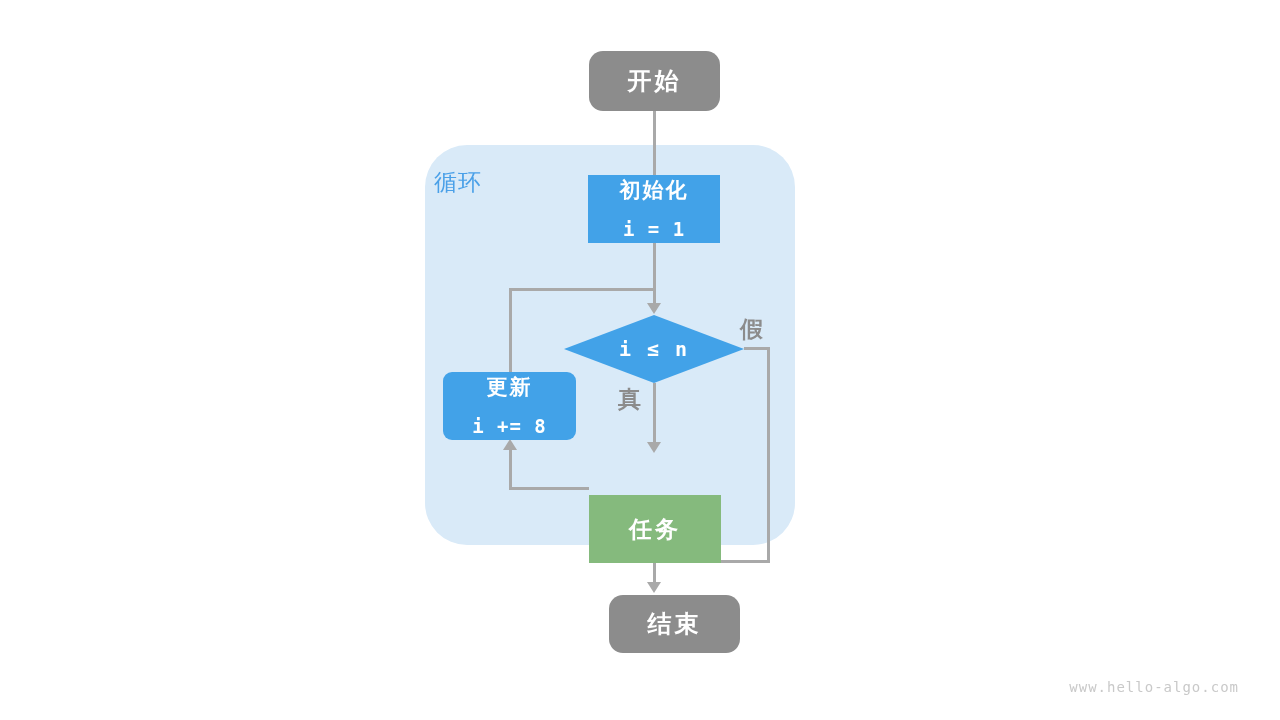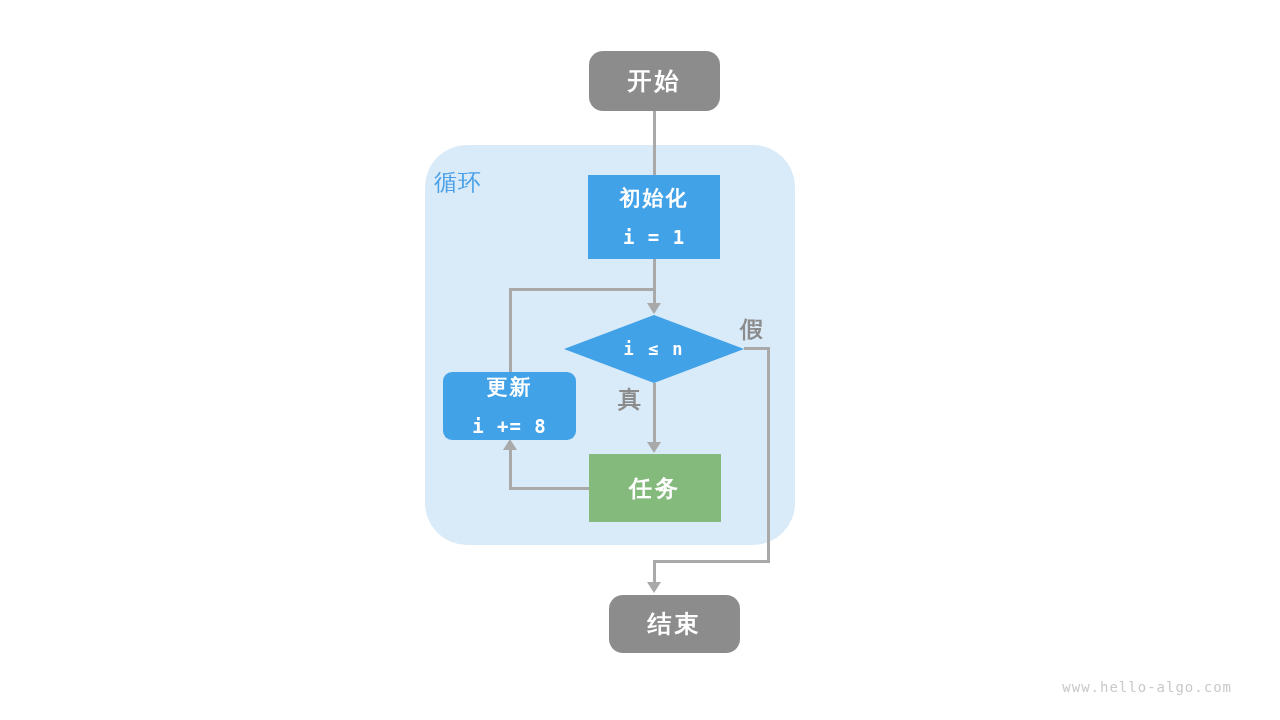--- a/index.html
+++ b/index.html
@@ -61,36 +61,37 @@
     font-family: "DejaVu Sans Mono", monospace;
     font-size: 19px;
     font-weight: 700;
     letter-spacing: 1px;
     margin-top: 15px;
   }
   .big-label {
     font-size: 23px;
     font-weight: 600;
     letter-spacing: 3px;
+    margin-top: 41px;
   }
   
   .diamond {
     position: absolute;
     left: 564px; top: 315px;
     width: 180px; height: 68px;
     background: var(--node-blue, #42a2e8);
     clip-path: polygon(50% 0, 100% 50%, 50% 100%, 0 50%);
     display: flex;
     align-items: center;
     justify-content: center;
   }
   .diamond span {
     color: var(--node-text, #ffffff);
     font-family: "DejaVu Sans Mono", monospace;
-    font-size: 17px;
+    font-size: 20px;
     font-weight: 700;
     letter-spacing: 2px;
   }
   
   .edge {
     position: absolute;
     background: var(--edge, #a9a9a9);
   }
   .arrow {
     position: absolute;
@@ -107,21 +108,21 @@
     border-bottom: 11px solid var(--edge, #a9a9a9);
   }
   .edge-label {
     position: absolute;
     font-size: 23px;
     font-weight: 700;
     color: var(--edge-label, #8c8c8c);
   }
   .watermark {
     position: absolute;
-    right: 48px; bottom: 25px;
+    right: 41px; bottom: 25px;
     font-family: "DejaVu Sans Mono", monospace;
     font-size: 14px;
     color: var(--watermark, #c9c9c9);
     letter-spacing: 1px;
   }
 </style>
 </head>
 <body>
 
 <div class="canvas">
@@ -150,21 +151,21 @@
   <div class="edge" style="left:509px; top:449px; width:3px; height:41px;"></div>
   <div class="arrow arrow-up" style="left:503px; top:439px;"></div>
 
   <div class="edge-label" style="left:618px; top:384px;">真</div>
   <div class="edge-label" style="left:740px; top:314px;">假</div>
 
   <div class="node terminal" style="left:589px; top:51px; width:131px; height:60px;">
     <span>开始</span>
   </div>
 
-  <div class="node process-blue" style="left:588px; top:175px; width:132px; height:84px;">
+  <div class="node process-blue" style="left:588px; top:175px; width:132px; height:68px;">
     <span class="node-title">初始化</span>
     <span class="node-code">i = 1</span>
   </div>
 
   <div class="diamond">
     <span>i ≤ n</span>
   </div>
 
   <div class="node process-blue" style="left:443px; top:372px; width:133px; height:68px;border-radius:9px;">
     <span class="node-title">更新</span>

